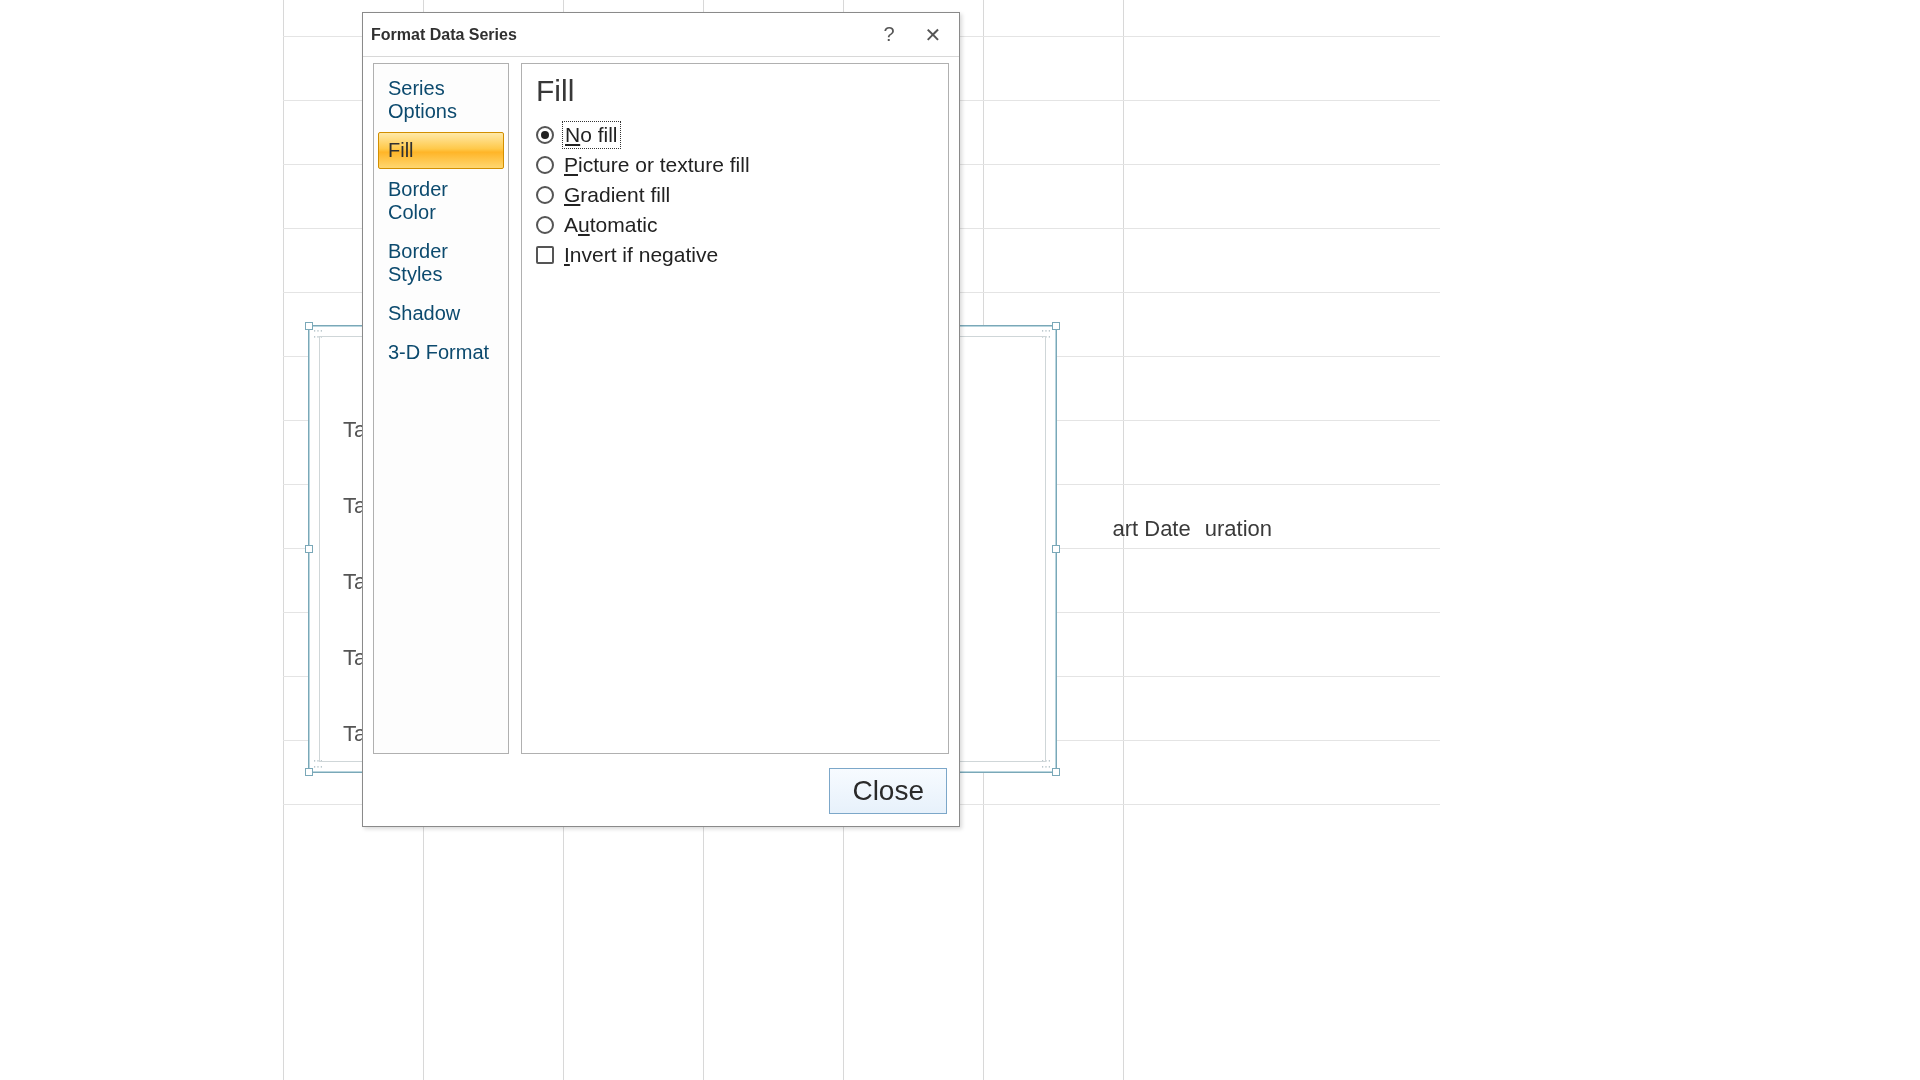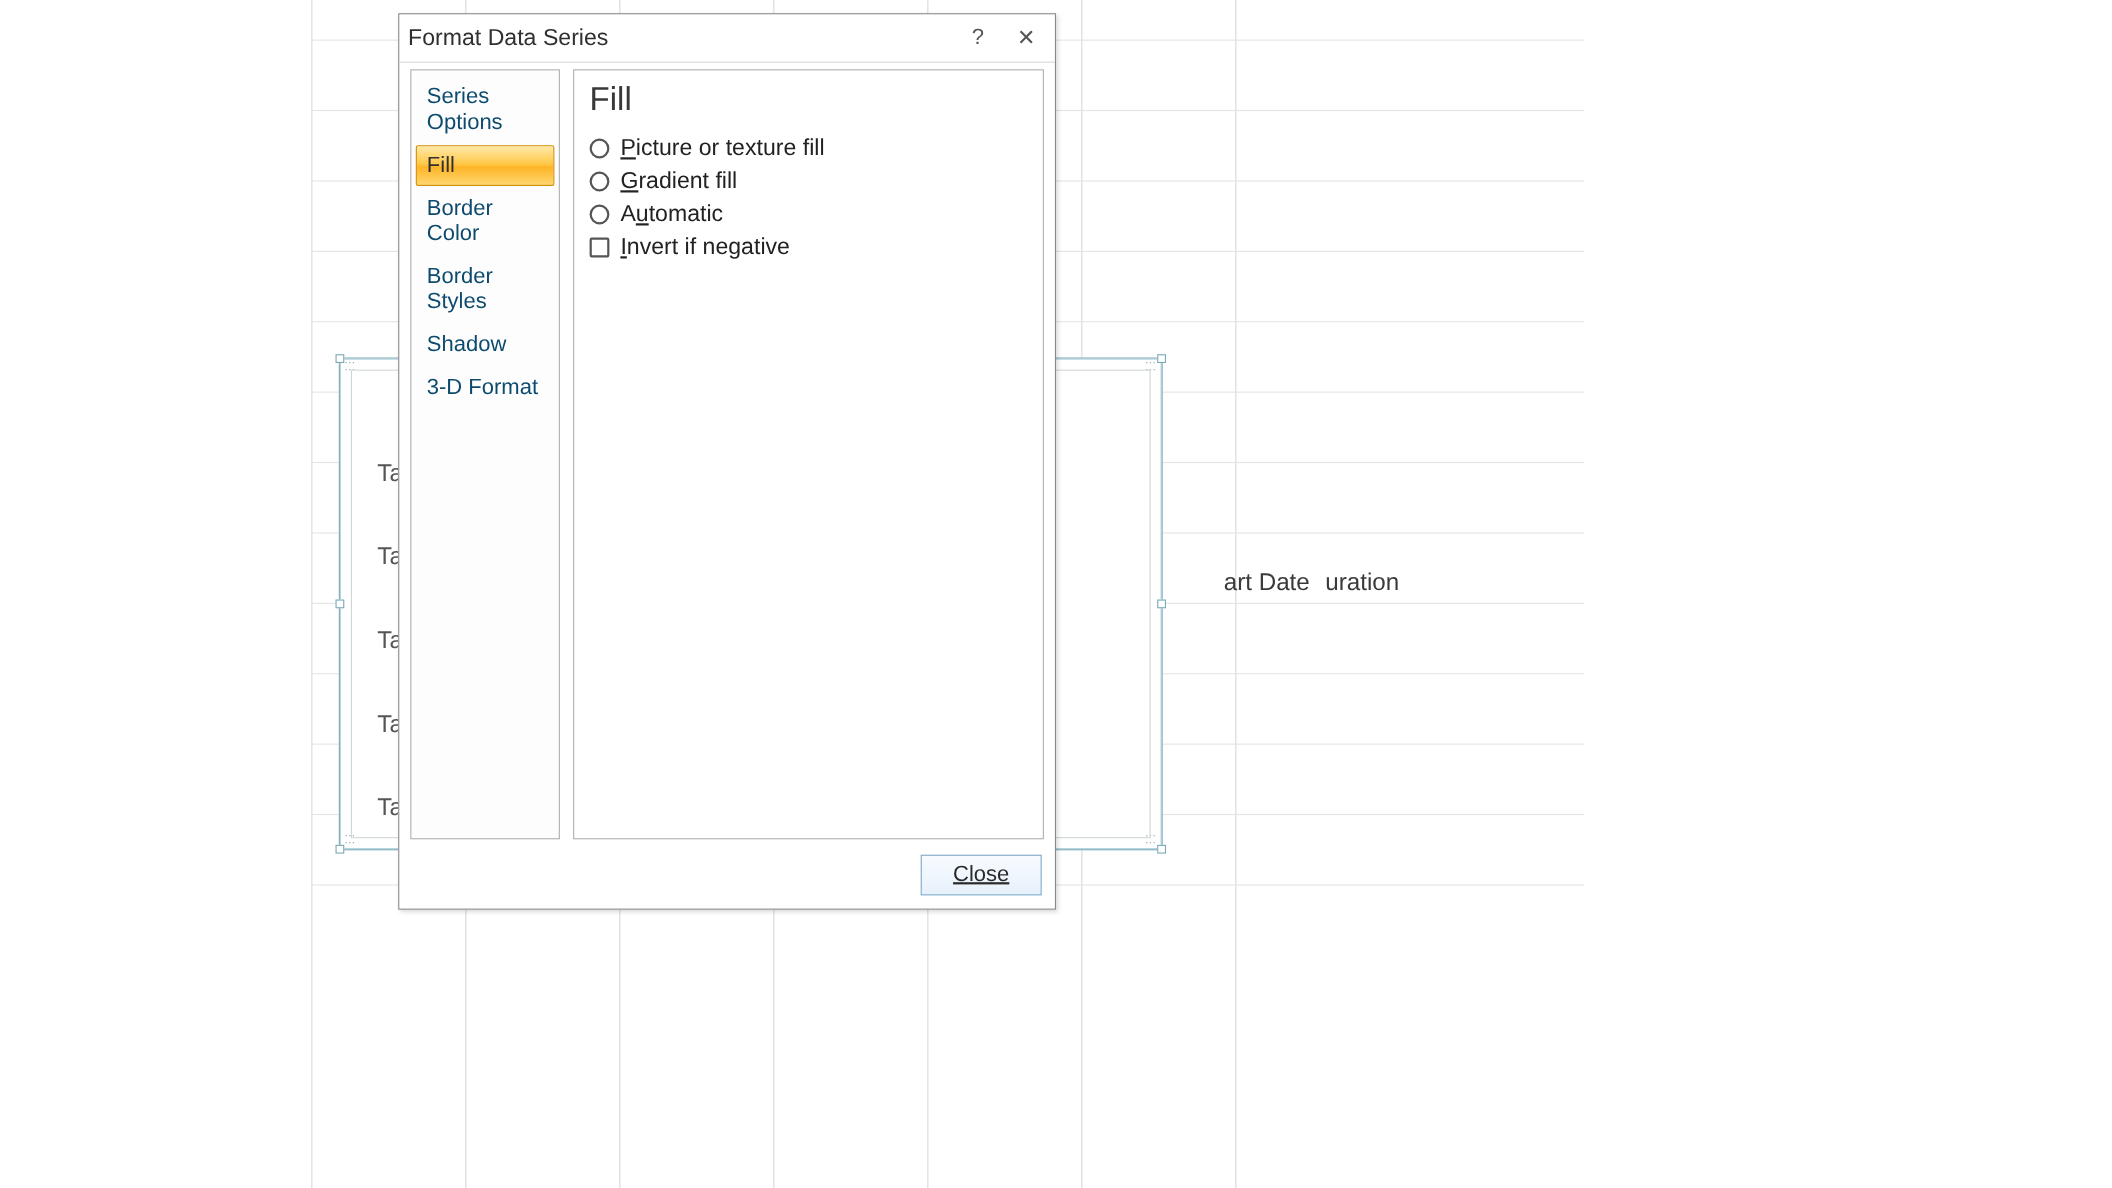--- a/index.html
+++ b/index.html
@@ -98,22 +98,23 @@
   }
   .titlebar {
     height: 44px;
     display: flex;
     align-items: center;
     padding: 0 4px 0 8px;
     border-bottom: 1px solid #d8d8d8;
   }
   .titlebar .title {
     flex: 1;
-    font-size: 21px;
+    font-size: 16px;
     color: #303030;
+    font-weight: bold;
   }
   .titlebtn {
     width: 44px; height: 36px;
     display: flex; align-items: center; justify-content: center;
     color: #555;
     font-size: 20px;
   }
 
   .body {
     flex:1;
@@ -185,23 +186,22 @@
   .footer {
     padding: 8px 12px 12px 12px;
     display:flex; justify-content: flex-end;
   }
   .btn {
     min-width: 110px;
     padding: 6px 22px;
     border: 1px solid #7ca7c9;
     background: linear-gradient(#f7fbff,#e7f1fb);
     color: #2a2a2a;
-    font-size: 20px;
+    font-size: 28px;
     text-align: center;
-    text-decoration: underline;
   }
 </style>
 </head>
 <body>
 
 <div class="stage">
 
   <div class="gridlines">
     <div class="vline" style="left:0px"></div>
     <div class="vline" style="left:140px"></div>
@@ -269,20 +269,24 @@
         <div class="nav-item selected">Fill</div>
         <div class="nav-item">Border Color</div>
         <div class="nav-item">Border Styles</div>
         <div class="nav-item">Shadow</div>
         <div class="nav-item">3-D Format</div>
       </div>
 
       <div class="panel">
         <div class="panel-title">Fill</div>
 
+        <label class="opt">
+          <span class="radio checked"></span>
+          <span class="focus-rect"><span></span><span class="u">N</span><span>o fill</span></span>
+        </label>
 
 
         <label class="opt">
           <span class="radio"></span>
           <span><span></span><span class="u">P</span><span>icture or texture fill</span></span>
         </label>
 
         <label class="opt">
           <span class="radio"></span>
           <span><span></span><span class="u">G</span><span>radient fill</span></span>

